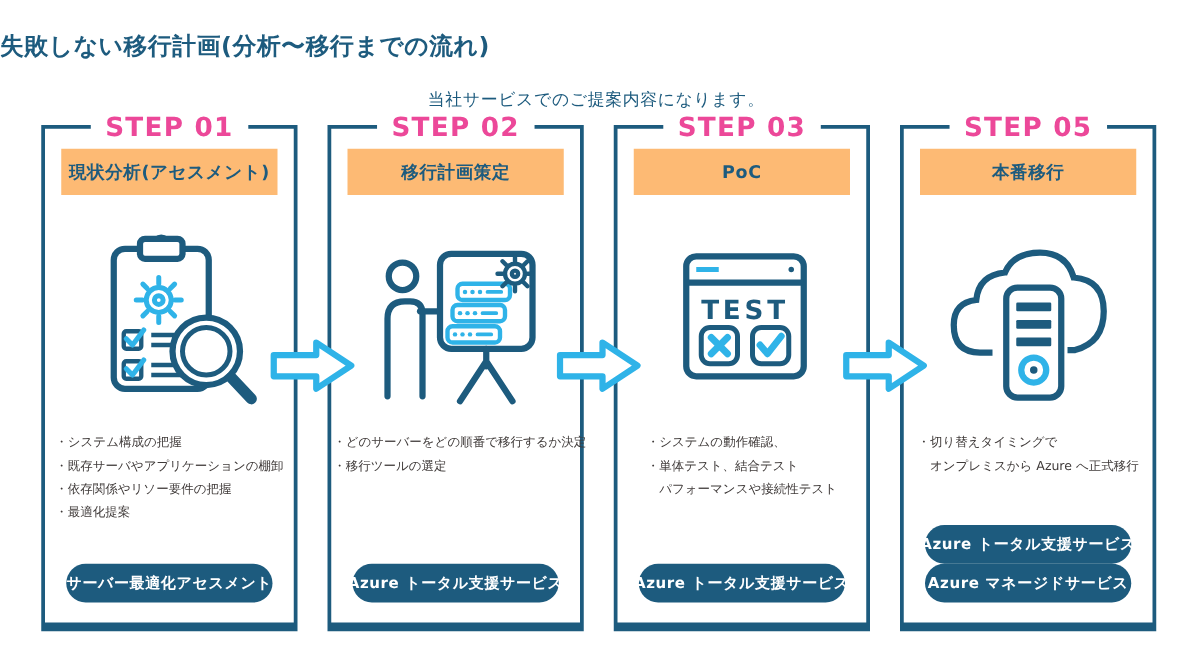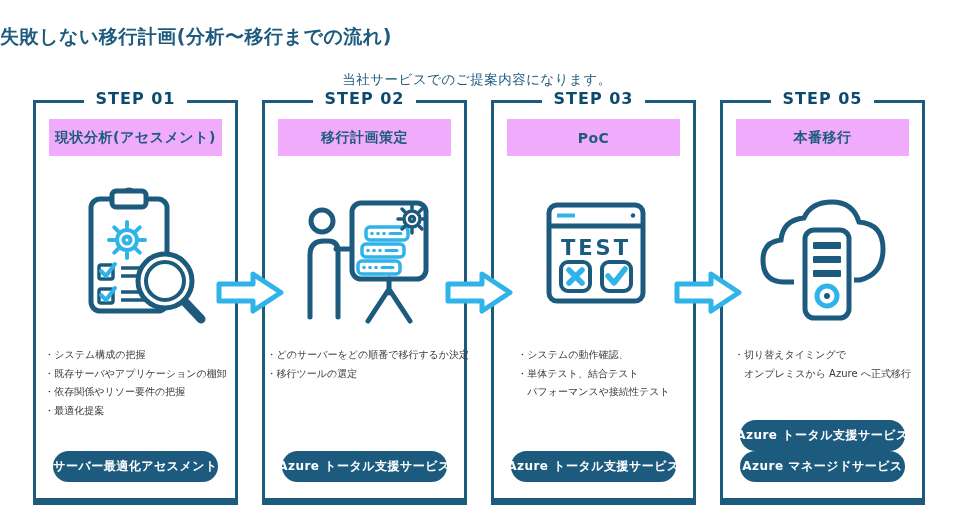--- a/index.html
+++ b/index.html
@@ -18,26 +18,26 @@
 
   .card {
     position:absolute; top:100px; width:205px; height:405px;
     background:#fff; border:3px solid #1d5b7e; border-bottom-width:7px;
   }
   .card1 { left:33px; }  .card2 { left:262px; }  .card3 { left:491px; }  .card4 { left:720px; }
 
   .step-label {
     position:absolute; top:-14px; left:50%; transform:translateX(-50%);
     background:#fff; padding:0 12px; white-space:nowrap;
-    font-size:16px; font-weight:bold; color:#0c4a6e; letter-spacing:1px; line-height:1.3;
+    font-size:21px; font-weight:bold; color:#ec4899; letter-spacing:1px; line-height:1.3;
   }
 
   .card-header {
     position:absolute; top:16px; left:13px; right:13px; height:37px;
-    background:#f0abfc; color:#1d5b7e; font-size:14px; font-weight:bold;
+    background:#fdba74; color:#1d5b7e; font-size:14px; font-weight:bold;
     display:flex; align-items:center; justify-content:center; letter-spacing:0.5px;
   }
 
   .icon-wrap {
     position:absolute; top:80px; left:0; right:0; height:155px;
     display:flex; justify-content:center;
   }
 
   .bullets {
     position:absolute; top:243px; left:4px; right:4px;

